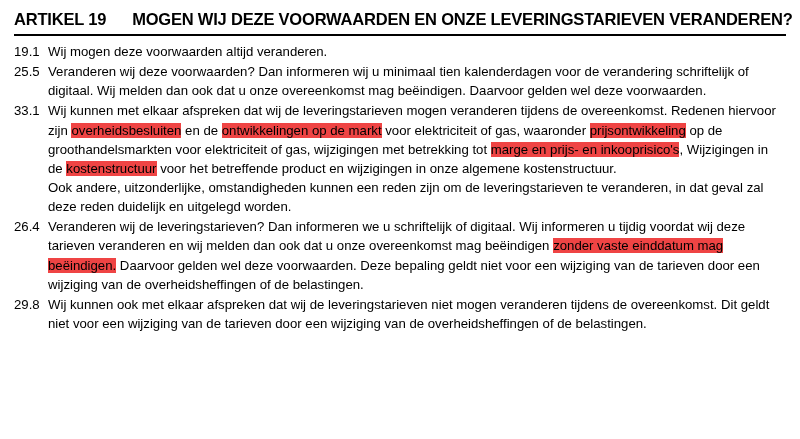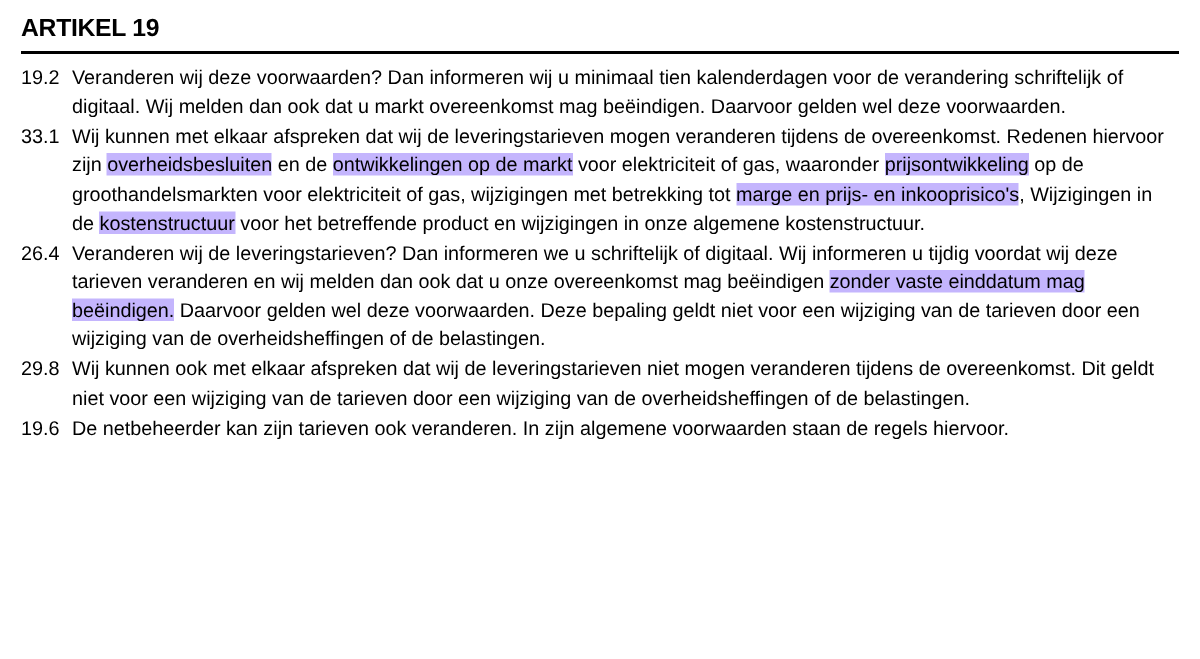--- a/index.html
+++ b/index.html
@@ -50,67 +50,69 @@
     width: 34px;
     white-space: nowrap;
   }
   .clause-body {
     flex: 1 1 auto;
   }
   .clause-body p {
     margin: 0;
   }
   .hl {
-    background: #c4b5fd;
+    background: #ef4444;
   }
   .indent-extra {
     display: block;
   }
 </style>
 </head>
 <body>
 
 <div class="page">
 
   <div class="article-heading">
     <span class="art-label">ARTIKEL 19</span>
+    <span class="art-title">MOGEN WIJ DEZE VOORWAARDEN EN ONZE LEVERINGSTARIEVEN VERANDEREN?</span>
   </div>
 
   <div class="clauses">
 
+    <div class="clause">
+      <div class="clause-num">19.1</div>
+      <div class="clause-body">
+        <p>Wij mogen deze voorwaarden altijd veranderen.</p>
+      </div>
+    </div>
 
     <div class="clause">
-      <div class="clause-num">19.2</div>
+      <div class="clause-num">25.5</div>
       <div class="clause-body">
-        <p>Veranderen wij deze voorwaarden? Dan informeren wij u minimaal tien kalenderdagen voor de verandering schriftelijk of digitaal. Wij melden dan ook dat u markt overeenkomst mag beëindigen. Daarvoor gelden wel deze voorwaarden.</p>
+        <p>Veranderen wij deze voorwaarden? Dan informeren wij u minimaal tien kalenderdagen voor de verandering schriftelijk of digitaal. Wij melden dan ook dat u onze overeenkomst mag beëindigen. Daarvoor gelden wel deze voorwaarden.</p>
       </div>
     </div>
 
     <div class="clause">
       <div class="clause-num">33.1</div>
       <div class="clause-body">
         <p><span>Wij kunnen met elkaar afspreken dat wij de leveringstarieven mogen veranderen tijdens de overeenkomst. Redenen hiervoor zijn </span><span class="hl">overheidsbesluiten</span><span> en de </span><span class="hl">ontwikkelingen op de markt</span><span> voor elektriciteit of gas, waaronder </span><span class="hl">prijsontwikkeling</span><span> op de groothandelsmarkten voor elektriciteit of gas, wijzigingen met betrekking tot </span><span class="hl">marge en prijs- en inkooprisico's</span><span>, Wijzigingen in de </span><span class="hl">kostenstructuur</span><span> voor het betreffende product en wijzigingen in onze algemene kostenstructuur.</span></p>
+        <p class="indent-extra">Ook andere, uitzonderlijke, omstandigheden kunnen een reden zijn om de leveringstarieven te veranderen, in dat geval zal deze reden duidelijk en uitgelegd worden.</p>
       </div>
     </div>
 
     <div class="clause">
       <div class="clause-num">26.4</div>
       <div class="clause-body">
         <p><span>Veranderen wij de leveringstarieven? Dan informeren we u schriftelijk of digitaal. Wij informeren u tijdig voordat wij deze tarieven veranderen en wij melden dan ook dat u onze overeenkomst mag beëindigen </span><span class="hl">zonder vaste einddatum mag beëindigen.</span><span> Daarvoor gelden wel deze voorwaarden. Deze bepaling geldt niet voor een wijziging van de tarieven door een wijziging van de overheidsheffingen of de belastingen.</span></p>
       </div>
     </div>
 
     <div class="clause">
       <div class="clause-num">29.8</div>
       <div class="clause-body">
         <p>Wij kunnen ook met elkaar afspreken dat wij de leveringstarieven niet mogen veranderen tijdens de overeenkomst. Dit geldt niet voor een wijziging van de tarieven door een wijziging van de overheidsheffingen of de belastingen.</p>
       </div>
     </div>
 
-    <div class="clause">
-      <div class="clause-num">19.6</div>
-      <div class="clause-body">
-        <p>De netbeheerder kan zijn tarieven ook veranderen. In zijn algemene voorwaarden staan de regels hiervoor.</p>
-      </div>
-    </div>
 
   </div>
 </div>
 
 </body></html>

